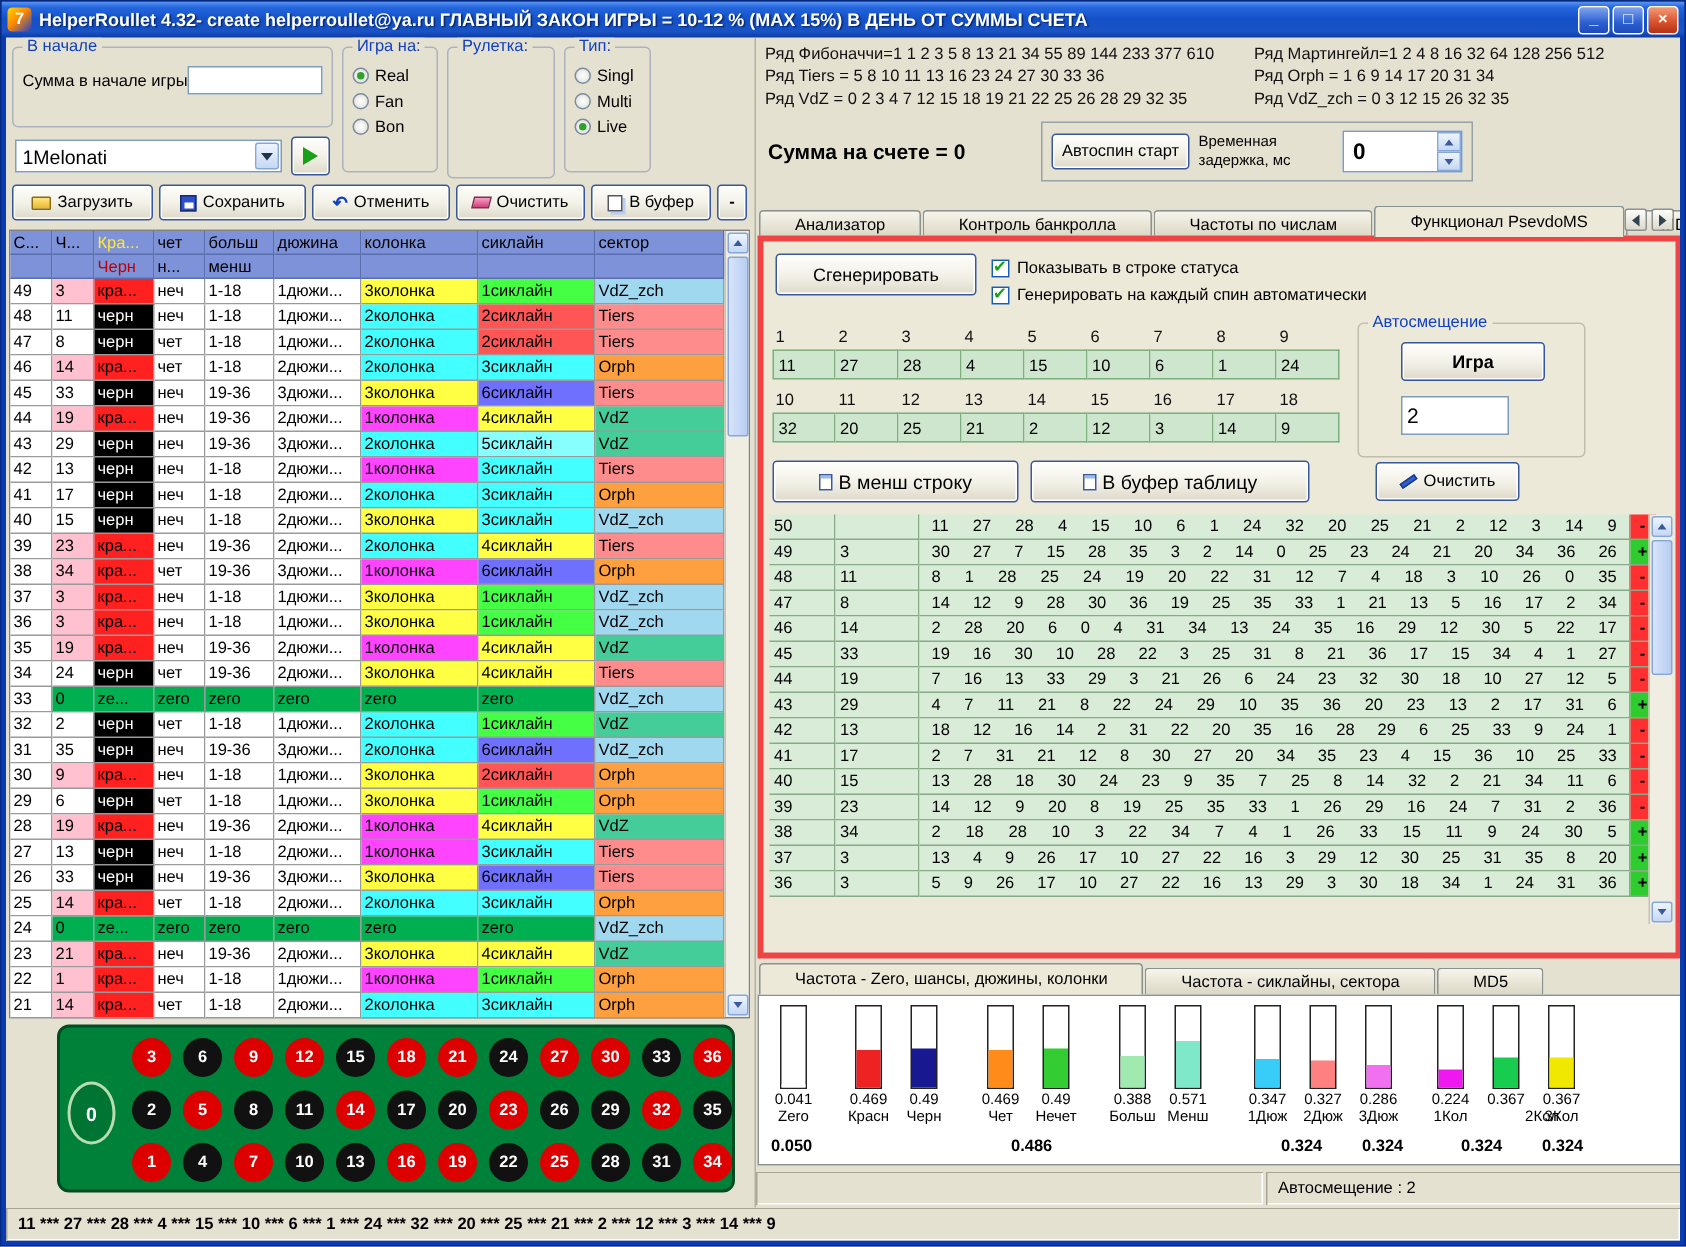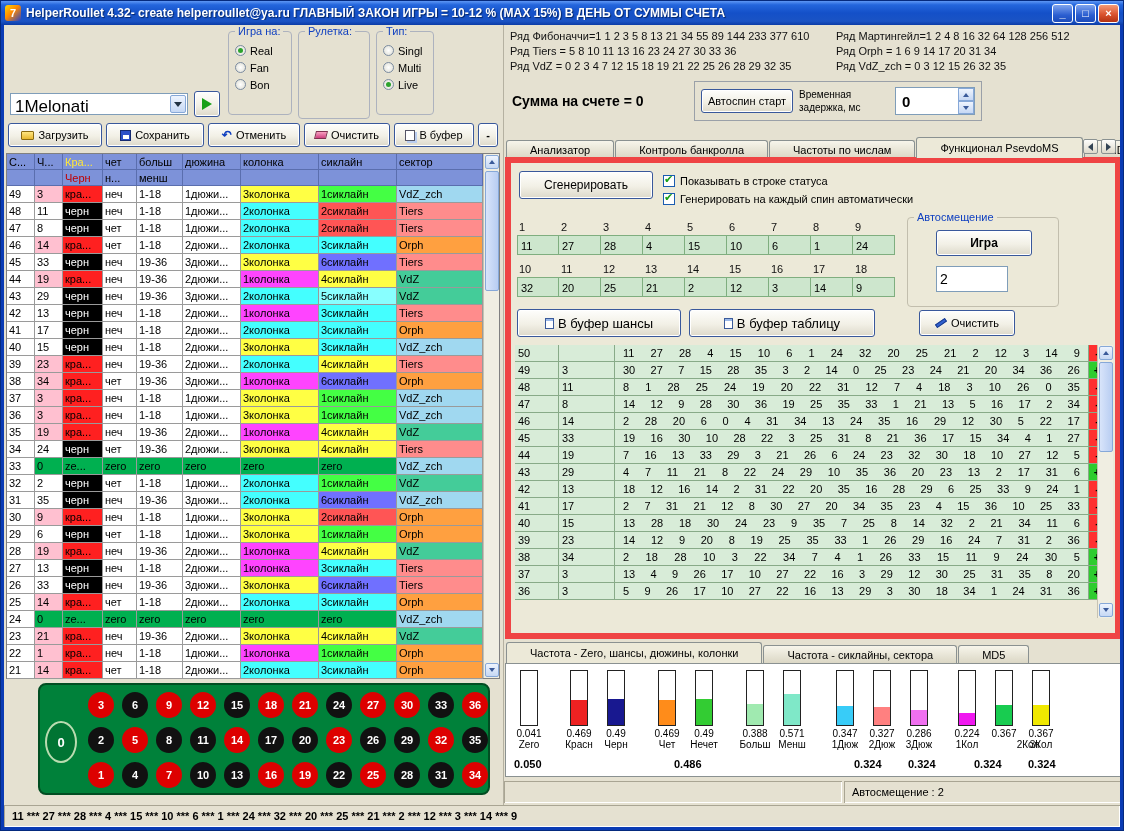--- a/index.html
+++ b/index.html
@@ -81,21 +81,21 @@
   .sb .tri-down{border-top-color:#3a5a9a;border-left-width:3px;border-right-width:3px;border-top-width:4px;}
   
   .tabstrip{position:absolute;display:flex;align-items:flex-end;height:21px;}
   .tab{height:18px;line-height:18px;padding:0 23px;font-size:11px;border:1px solid #8a9191;border-bottom:none;
     border-radius:3px 3px 0 0;background:linear-gradient(#f7f5eb,#dbd7c5);margin-right:1px;white-space:nowrap;}
   .tab.active{height:21px;line-height:21px;background:#ece9d8;position:relative;z-index:3;}
   .tabarrow{width:15px;height:15px;margin-left:2px;border:1px solid #8a9191;border-radius:2px;background:linear-gradient(#fdfdfb,#ddd9ca);
     display:flex;align-items:center;justify-content:center;align-self:center;}
   .tri-left{width:0;height:0;border-top:4px solid transparent;border-bottom:4px solid transparent;border-right:5px solid #345;}
   .tri-right{width:0;height:0;border-top:4px solid transparent;border-bottom:4px solid transparent;border-left:5px solid #345;}
-  #psevdo-panel{position:absolute;left:1px;top:132px;width:616px;height:482px;border:6px solid #ef4444;background:#ece9d8;z-index:2;}
+  #psevdo-panel{position:absolute;left:1px;top:132px;width:616px;height:482px;border:4px solid #ef4444;background:#ece9d8;z-index:2;}
   
   .cbrow{position:absolute;display:flex;align-items:center;height:16px;}
   .cb{width:12px;height:12px;border:1px solid #1a5cb0;background:#fff;position:relative;margin-right:5px;flex:0 0 12px;}
   .cb::after{content:"\2714";color:#18a018;font-size:11px;position:absolute;left:0;top:-3px;}
   
   .genrow{position:absolute;left:6px;display:flex;}
   .genidx{width:42px;font-size:11px;color:#111;padding-left:2px;}
   .gencell{width:42px;height:20px;line-height:20px;background:#cde6cd;border:1px solid #7fae7f;border-left:none;font-size:11px;padding-left:3px;}
   .gencell:first-child{border-left:1px solid #7fae7f;}
   
@@ -107,38 +107,43 @@
   .s-nums{display:flex;justify-content:space-between;padding:0 8px;}
   .snum{flex:0 0 auto;}
   .s-pm{text-align:center;font-weight:bold;padding-left:0;}
   
   #chart-panel{position:absolute;left:1px;top:638px;width:616px;height:114px;background:#fff;border:1px solid #8a9191;}
   .bar{position:absolute;top:6px;width:18px;height:56px;border:1px solid #222;background:#fff;}
   .barfill{position:absolute;left:0;right:0;bottom:0;}
   .bar-val,.bar-name{position:absolute;width:44px;text-align:center;font-size:10px;white-space:nowrap;}
   .chart-bold{position:absolute;font-size:11px;font-weight:bold;}
   #combo-wrap{position:absolute;left:6px;top:68px;width:178px;height:22px;border:1px solid #7f9db9;background:#fff;}
-  #profile-text{position:absolute;left:4px;top:3px;font-size:17px;}
+  #profile-text{position:absolute;left:4px;top:3px;font-size:13px;}
   .combo-btn{position:absolute;right:1px;top:1px;bottom:1px;width:16px;border:1px solid #86a8d8;border-radius:2px;
     background:linear-gradient(#eef4fe,#c6d8f4);display:flex;align-items:center;justify-content:center;}
 </style>
 </head>
 <body>
 
 <div id="window">
   <div id="titlebar">
     <div id="app-icon">7</div>
     <div id="title-text">HelperRoullet 4.32- create helperroullet@ya.ru ГЛАВНЫЙ ЗАКОН ИГРЫ = 10-12 % (МАХ 15%) В ДЕНЬ ОТ СУММЫ СЧЕТА</div>
     <div class="capbtn min">_</div>
     <div class="capbtn max">□</div>
     <div class="capbtn close">×</div>
   </div>
 
   <div id="content">
 
+    <div class="groupbox" id="grp-start" style="left:4px;top:6px;width:214px;height:54px;">
+      <span class="grp-title">В начале</span>
+      <span style="position:absolute;left:6px;top:16px;">Сумма в начале игры</span>
+      <input class="xpinput" style="left: 116px; top: 12px; width: 90px; height: 19px;" value="">
+    </div>
 
     <div id="combo-wrap">
       <span id="profile-text">1Melonati</span>
       <span class="combo-btn">
           <span class="tri-down"></span>
         </span>
     </div>
     <div class="xpbtn" style="left:190px;top:66px;width:26px;height:26px;">
       <span class="ic-play"></span>
     </div>
@@ -773,21 +778,21 @@
           </div>
 
         <div class="groupbox" style="left:396px;top:54px;width:152px;height:90px;border-color:#c2bead;">
           <span class="grp-title" style="background:#ece9d8;">Автосмещение</span>
           <div class="xpbtn" style="left:28px;top:12px;width:96px;height:26px;font-weight:bold;font-size:12px;">Игра</div>
           <input class="xpinput" style="left: 28px; top: 48px; width: 72px; height: 26px; font-size: 14px;" value="2">
         </div>
 
         <div class="xpbtn" style="left:6px;top:146px;width:164px;height:28px;font-size:13px;">
           <span class="ic-doc"></span>
-            <span>В буфер шансы</span>
+            <span>В менш строку</span>
         </div>
         <div class="xpbtn" style="left:178px;top:146px;width:186px;height:28px;font-size:13px;">
           <span class="ic-doc"></span>
             <span>В буфер таблицу</span>
         </div>
         <div class="xpbtn" style="left:408px;top:147px;width:96px;height:26px;">
           <span class="ic-pen"></span>
             <span>Очистить</span>
         </div>
 

